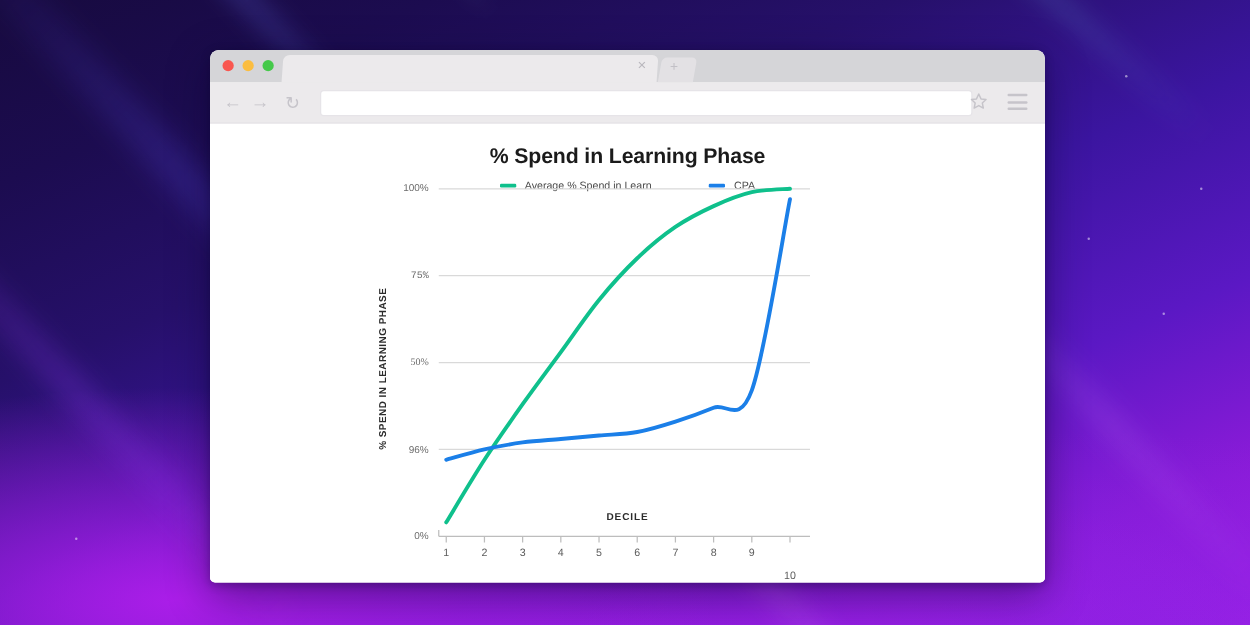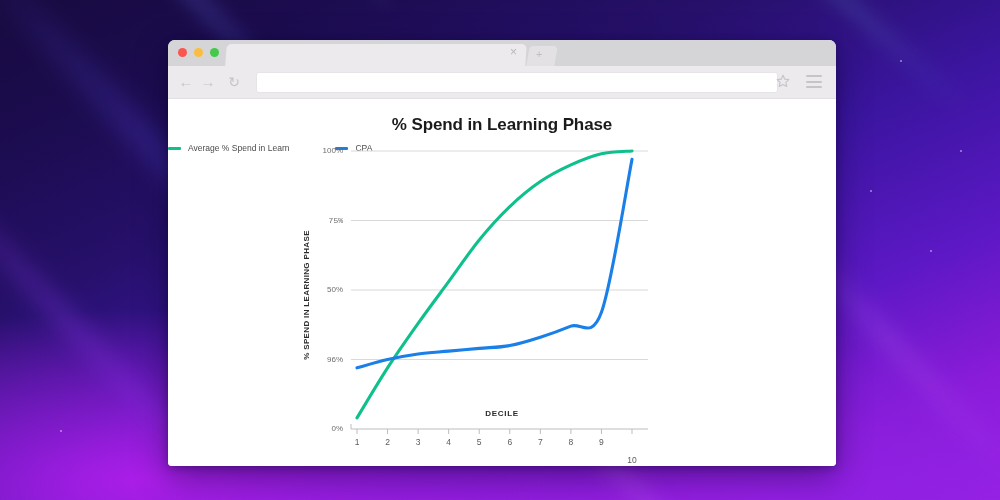--- a/index.html
+++ b/index.html
@@ -59,21 +59,21 @@
   .star{position:absolute;left:608px;top:8px;width:14px;height:14px;}
   .hamb{position:absolute;left:638px;top:9px;width:16px;height:13px;
        display:flex;flex-direction:column;justify-content:space-between;}
   .hamb i{display:block;height:2px;background:#c6c4ca;border-radius:1px;}
 
   .page{position:relative;height:368px;background:#fff;}
 
   
   .chart-title{position:absolute;left:0;right:0;top:16px;text-align:center;
     font-size:17px;font-weight:bold;color:#1b1b1b;letter-spacing:-.1px;}
-  .legend{position:absolute;top:44px;left:0;right:0;display:flex;gap:46px;}
+  .legend{position:absolute;top:44px;left:0;right:0;display:flex;justify-content:center;gap:46px;}
   .leg{display:flex;align-items:center;gap:7px;}
   .leg-swatch{width:13px;height:3px;border-radius:1px;}
   .leg-label{font-size:8.5px;color:#4b4b4b;white-space:nowrap;}
 
   .plot-wrap{position:absolute;left:0;top:0;width:668px;height:368px;}
   .ylabel{position:absolute;left:138px;top:196px;transform:translate(-50%,-50%) rotate(-90deg);
     font-size:8px;font-weight:bold;letter-spacing:.35px;color:#2b2b2b;white-space:nowrap;}
   .xlabel{position:absolute;left:0;right:0;top:310px;text-align:center;
     font-size:8px;font-weight:bold;letter-spacing:.7px;color:#2b2b2b;}
   .ytick{position:absolute;width:30px;text-align:right;font-size:8px;color:#6d6d6d;}
@@ -163,21 +163,21 @@
             <line x1="372.3333333333333" y1="330" x2="372.3333333333333" y2="335" stroke="#bdbdbd" stroke-width="1"></line>
             <line x1="402.8888888888889" y1="330" x2="402.8888888888889" y2="335" stroke="#bdbdbd" stroke-width="1"></line>
             <line x1="433.44444444444446" y1="330" x2="433.44444444444446" y2="335" stroke="#bdbdbd" stroke-width="1"></line>
             <line x1="464" y1="330" x2="464" y2="335" stroke="#bdbdbd" stroke-width="1"></line>
             <path d="M 189 318.88 C 194.09259259259258 310.53999999999996, 209.37037037037035 284.5933333333333, 219.55555555555554 268.84 C 229.74074074074073 253.08666666666664, 239.92592592592592 238.72333333333336, 250.11111111111111 224.36 C 260.2962962962963 209.99666666666667, 270.48148148148147 196.56, 280.66666666666663 182.66 C 290.8518518518518 168.76, 301.03703703703707 153.46999999999997, 311.22222222222223 140.95999999999998 C 321.4074074074074 128.45, 331.5925925925926 117.33, 341.77777777777777 107.6 C 351.96296296296293 97.86999999999999, 362.14814814814815 89.52999999999997, 372.3333333333333 82.57999999999998 C 382.5185185185185 75.63, 392.7037037037037 70.53333333333336, 402.8888888888889 65.90000000000003 C 413.07407407407413 61.26666666666671, 423.2592592592593 57.0966666666667, 433.44444444444446 54.78000000000003 C 443.6296296296296 52.46333333333336, 458.9074074074074 52.46333333333334, 464 52" fill="none" stroke="#0fc08c" stroke-width="3.1" stroke-linecap="round" stroke-linejoin="round"></path>
             <path d="M 189 268.84 C 194.09259259259258 267.45, 209.37037037037035 262.81666666666666, 219.55555555555554 260.5 C 229.74074074074073 258.18333333333334, 239.92592592592592 256.33, 250.11111111111111 254.94 C 260.2962962962963 253.55, 270.48148148148147 253.08666666666667, 280.66666666666663 252.16 C 290.8518518518518 251.23333333333332, 301.03703703703707 250.30666666666667, 311.22222222222223 249.38 C 321.4074074074074 248.45333333333332, 331.5925925925926 248.45333333333335, 341.77777777777777 246.60000000000002 C 351.96296296296293 244.7466666666667, 362.14814814814815 241.50333333333333, 372.3333333333333 238.26 C 382.5185185185185 235.01666666666665, 392.7037037037037 231.30999999999997, 402.8888888888889 227.14 C 413.07407407407413 222.97, 423.2592592592593 241.04, 433.44444444444446 213.24 C 443.6296296296296 185.44000000000003, 458.9074074074074 85.82333333333337, 464 60.34000000000003" fill="none" stroke="#1b7fe8" stroke-width="3.1" stroke-linecap="round" stroke-linejoin="round"></path>
           </svg>
         <div id="yticks">
             <div class="ytick" style="left: 145px; top: 325px;">0%</div>
             <div class="ytick" style="left: 145px; top: 255.5px;">96%</div>
-            <div class="ytick" style="left: 145px; top: 186px;">50%</div>
+            <div class="ytick" style="left: 145px; top: 186px; font-family: Liberation Serif, serif;">50%</div>
             <div class="ytick" style="left: 145px; top: 116.5px; font-family: Liberation Mono, monospace;">75%</div>
             <div class="ytick" style="left: 145px; top: 47px;">100%</div>
           </div>
         <div id="xticks">
             <div class="xtick" style="left: 178px; top: 338px;">1</div>
             <div class="xtick" style="left: 208.556px; top: 338px;">2</div>
             <div class="xtick" style="left: 239.111px; top: 338px;">3</div>
             <div class="xtick" style="left: 269.667px; top: 338px;">4</div>
             <div class="xtick" style="left: 300.222px; top: 338px;">5</div>
             <div class="xtick" style="left: 330.778px; top: 338px;">6</div>

